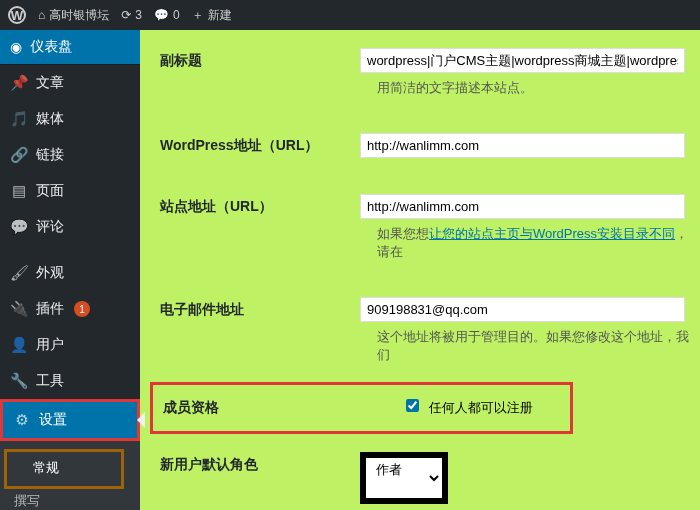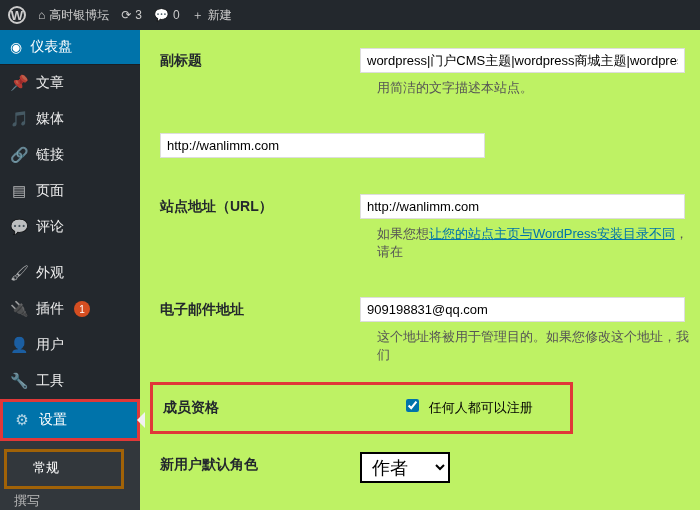--- a/index.html
+++ b/index.html
@@ -25,21 +25,21 @@
 
 .red-box-settings { border: 3px solid #e03838; }
 .red-box-sub { border: 3px solid #a16207; margin: 2px 16px -2px 4px; padding: 2px 12px 4px; }
 
 .content { flex: 1; background: #bef264; padding: 0 0 0 20px; overflow: hidden; }
 .form-table { width: 100%; }
 .form-row { display: flex; align-items: flex-start; padding: 18px 0; }
 .form-row .label { width: 200px; font-size: 14px; font-weight: 600; color: #23282d; padding-top: 4px; }
 .form-row .field { flex: 1; }
 .form-row input[type=text] { width: 325px; padding: 4px 6px; border: 1px solid #ddd; font-size: 13px; background: #fff; }
-.form-row select { padding: 3px 24px 2px 6px; border: 2px solid #000000; font-size: 18px; background: #fff; }
+.form-row select { padding: 3px 24px 20px 6px; border: 6px solid #000000; font-size: 13px; background: #fff; }
 .desc { font-size: 13px; color: #555; margin-top: 6px; margin-left: 17px; }
 .desc a { color: #0073aa; text-decoration: underline; }
 
 .membership-box { border: 3px solid #e03838; display: flex; align-items: center; padding: 14px 0; margin-left: -10px; padding-left: 10px; width: 423px; }
 .membership-box .label { width: 200px; font-size: 14px; font-weight: 600; color: #23282d; }
 .membership-box .field { flex: 1; font-size: 13px; padding-left: 43px; }
 .membership-box input[type=checkbox] { margin-right: 6px; accent-color: #0073aa; }
 </style>
 </head>
 <body>
@@ -128,20 +128,21 @@
 
       <div class="form-row">
         <div class="label">副标题</div>
         <div class="field">
           <input type="text" value="wordpress|门户CMS主题|wordpress商城主题|wordpress" style="">
           <div class="desc">用简洁的文字描述本站点。</div>
         </div>
       </div>
 
       <div class="form-row">
+        <div class="label">WordPress地址（URL）</div>
         <div class="field">
           <input type="text" value="http://wanlimm.com" style="">
         </div>
       </div>
 
       <div class="form-row">
         <div class="label">站点地址（URL）</div>
         <div class="field">
           <input type="text" value="http://wanlimm.com" style="">
           <div class="desc">

